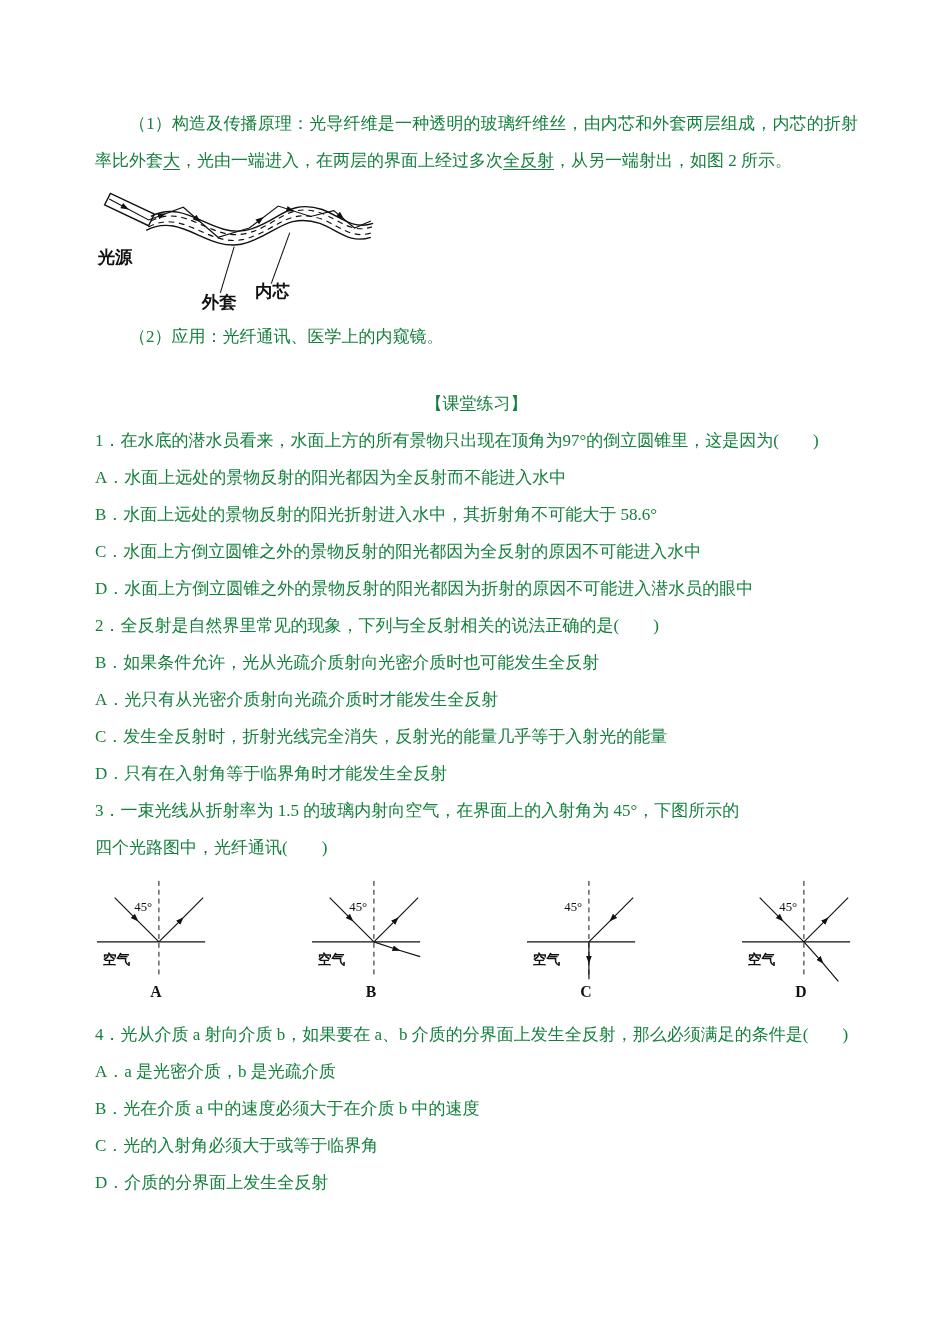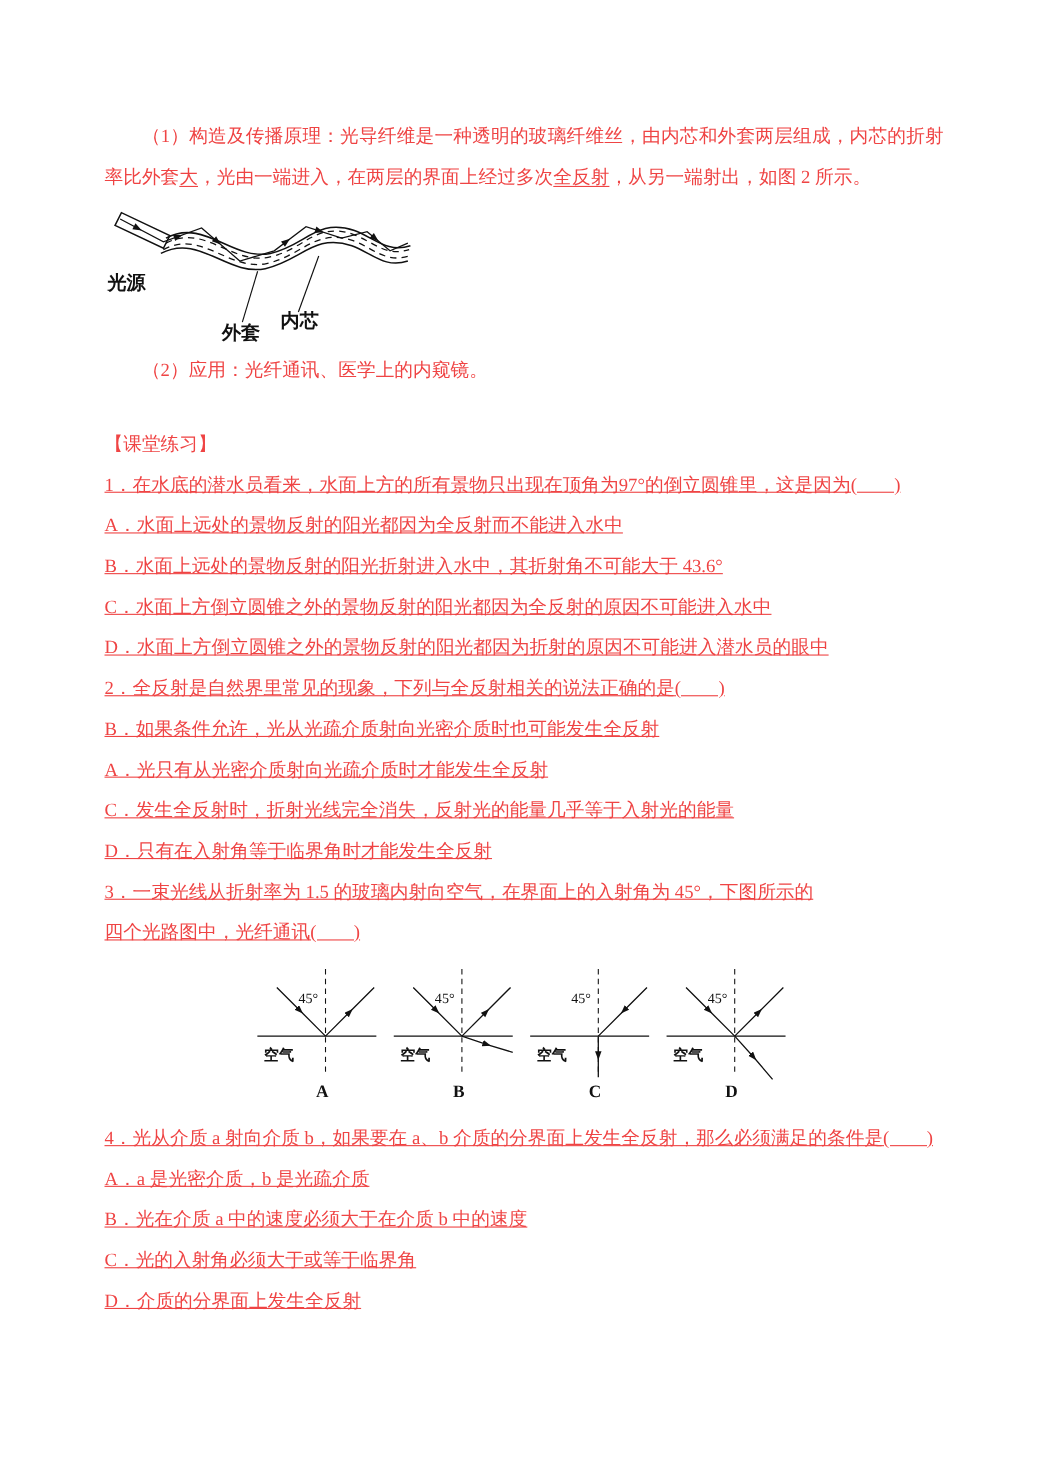--- a/index.html
+++ b/index.html
@@ -1,35 +1,35 @@
 <!DOCTYPE html>
 <html><head>
 <meta charset="utf-8">
 <style>
   html,body { margin:0; padding:0; background:#ffffff; }
   .page {
     position:relative;
     width:950px; height:1344px;
     margin:0 auto;
     background:#ffffff;
-    color:#ef4444;
+    color:#15803d;
     font-family:"Liberation Serif","DejaVu Serif",serif;
     font-size:17px;
     box-sizing:border-box;
     padding:105px 92px 30px 95px;
     overflow:hidden;
   }
   .para { margin:0; line-height:37px; text-align:justify; }
   .indent { text-indent:2em; }
   .u { text-decoration:underline; text-underline-offset:3px; }
   .fiber-figure { text-align:left; margin:12px 0 2px; }
-  .section-title { margin:30px 0 0; line-height:37px; font-size:17px; font-weight:normal; }
-  .question { margin:0;text-decoration:underline; }
+  .section-title { margin:30px 0 0; line-height:37px; font-size:17px; font-weight:normal;text-align:center; }
+  .question { margin:0; }
   .line { margin:0; line-height:37px; text-align:justify; }
-  .ray-row { display:flex; justify-content:center; gap:6px; margin:8px 0 14px; }
+  .ray-row { display:flex; justify-content:space-between; gap:6px; margin:8px 0 14px; }
   svg { display:block; }
   .fig-label   { font:bold 15px "Liberation Serif","DejaVu Serif",serif; fill:#111; }
   .angle-label { font:13px "Liberation Serif","DejaVu Serif",serif; fill:#111; }
   .air-label   { font:bold 14px "Liberation Serif","DejaVu Serif",serif; fill:#111; }
   .letter-label{ font:bold 16px "Liberation Serif","DejaVu Serif",serif; fill:#111; }
   .stroke { stroke:#111; stroke-width:1.2; fill:none; }
   .dash   { stroke:#111; stroke-width:1; fill:none; stroke-dasharray:5 4; }
   .arrowfill { fill:#111; stroke:none; }
 </style>
 </head>
@@ -69,21 +69,21 @@
     </svg>
   </div>
 
   <p class="para indent">（2）应用：光纤通讯、医学上的内窥镜。</p>
 
   <h3 class="section-title">【课堂练习】</h3>
 
   <div class="question">
     <p class="line">1．在水底的潜水员看来，水面上方的所有景物只出现在顶角为97°的倒立圆锥里，这是因为(　　)</p>
     <p class="line">A．水面上远处的景物反射的阳光都因为全反射而不能进入水中</p>
-    <p class="line">B．水面上远处的景物反射的阳光折射进入水中，其折射角不可能大于 43.6°</p>
+    <p class="line">B．水面上远处的景物反射的阳光折射进入水中，其折射角不可能大于 58.6°</p>
     <p class="line">C．水面上方倒立圆锥之外的景物反射的阳光都因为全反射的原因不可能进入水中</p>
     <p class="line">D．水面上方倒立圆锥之外的景物反射的阳光都因为折射的原因不可能进入潜水员的眼中</p>
   </div>
 
   <div class="question">
     <p class="line">2．全反射是自然界里常见的现象，下列与全反射相关的说法正确的是(　　)</p>
     <p class="line">B．如果条件允许，光从光疏介质射向光密介质时也可能发生全反射</p>
     <p class="line">A．光只有从光密介质射向光疏介质时才能发生全反射</p>
     <p class="line">C．发生全反射时，折射光线完全消失，反射光的能量几乎等于入射光的能量</p>
     <p class="line">D．只有在入射角等于临界角时才能发生全反射</p>

